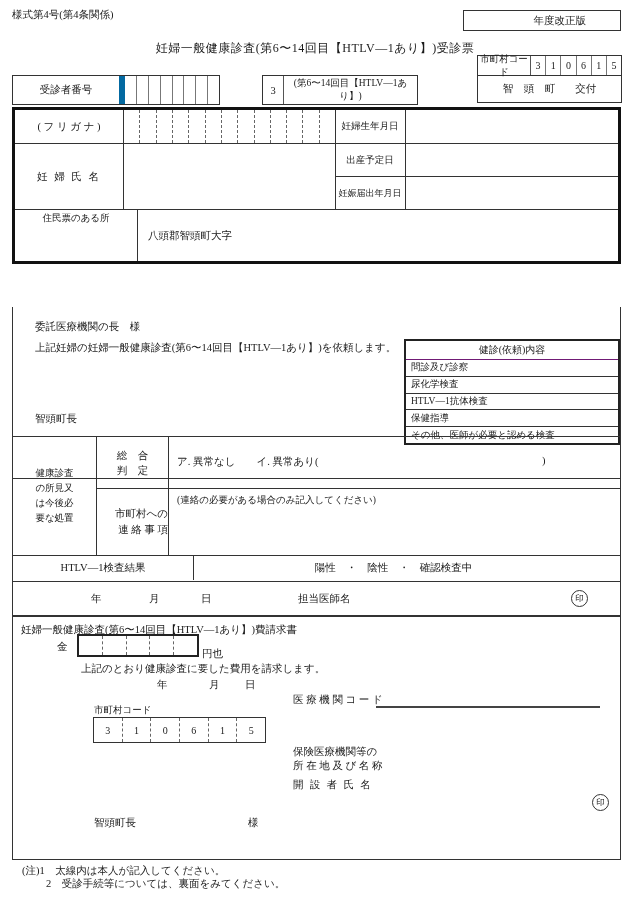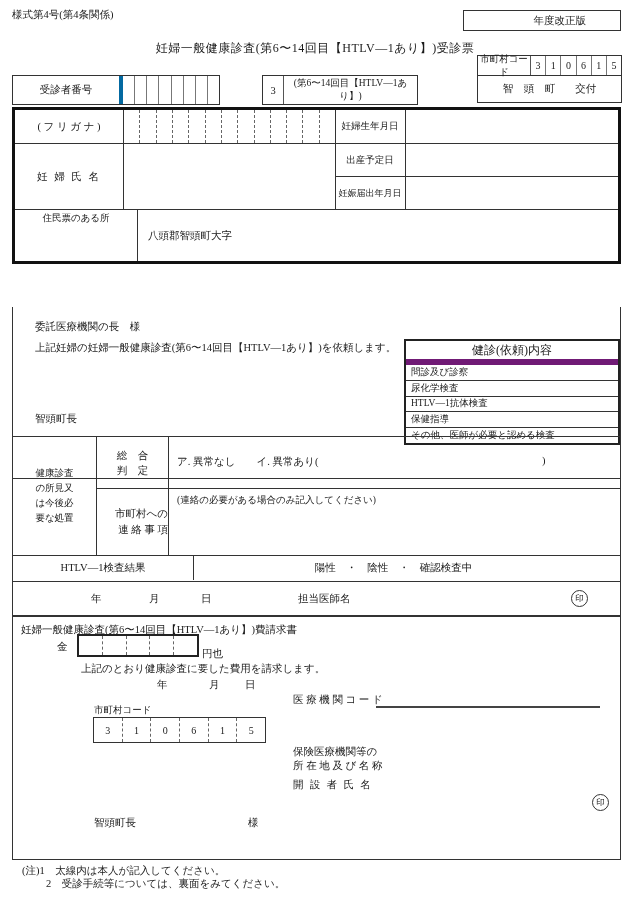--- a/index.html
+++ b/index.html
@@ -48,21 +48,21 @@
       </span>
   </div>
 </div>
 <div class="bx ctr" style="left:477px;top:75px;width:145px;height:28px;border-top:none;gap:20px;">
   <span>智　頭　町</span>
   <span>交付</span>
 </div>
 
 <div class="bx" style="left:12px;top:75px;width:208px;height:30px;">
   <div style="display:flex;height:100%;">
-    <span class="ctr" style="width:106px;border-right:4px solid #0369a1;font-family:Liberation Mono, monospace;">受診者番号</span>
+    <span class="ctr" style="width:106px;border-right:6px solid #0369a1;font-family:Liberation Mono, monospace;">受診者番号</span>
     <span class="cells solid" style="flex:1;">
         <i></i>
         <i></i>
         <i></i>
         <i></i>
         <i></i>
         <i></i>
         <i></i>
         <i></i>
       </span>
@@ -121,21 +121,21 @@
   </div>
 </div>
 
 <div class="abs" style="left:12px;top:264px;width:609px;height:172px;border:1px solid #333;border-top:none;box-sizing:border-box;margin-top:43px;">
   <div class="abs" style="left:22px;top:13px;">委託医療機関の長　様</div>
   <div class="abs" style="left:22px;top:34px;">上記妊婦の妊婦一般健康診査(第6〜14回目【HTLV―1あり】)を依頼します。</div>
   <div class="abs" style="left:22px;top:105px;">智頭町長</div>
 
   <div class="bx2" style="left:391px;top:32px;width:216px;height:106px;">
     <div style="display:flex;flex-direction:column;height:100%;">
-      <div class="ctr" style="height:18px;border-bottom:6px solid #701a75;font-size:12px;">健診(依頼)内容</div>
+      <div class="ctr" style="height:18px;border-bottom:1px solid #701a75;font-size:10px;">健診(依頼)内容</div>
       <div class="sm" style="flex:1;display:flex;align-items:center;padding-left:5px;">問診及び診察</div>
       <div class="sm" style="flex:1;display:flex;align-items:center;padding-left:5px;border-top:1px solid #333;">尿化学検査</div>
       <div class="sm" style="flex:1;display:flex;align-items:center;padding-left:5px;border-top:1px solid #333;">HTLV―1抗体検査</div>
       <div class="sm" style="flex:1;display:flex;align-items:center;padding-left:5px;border-top:1px solid #333;">保健指導</div>
       <div class="sm" style="flex:1;display:flex;align-items:center;padding-left:5px;border-top:1px solid #333;">その他、医師が必要と認める検査</div>
     </div>
   </div>
 </div>
 
 <div class="bx" style="left:12px;top:436px;width:609px;height:120px;">

